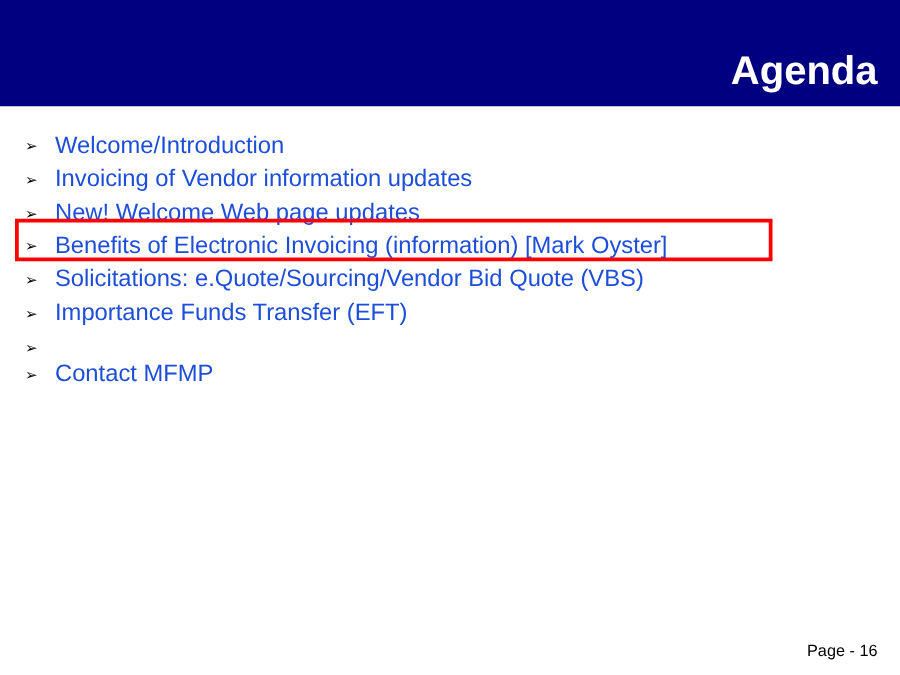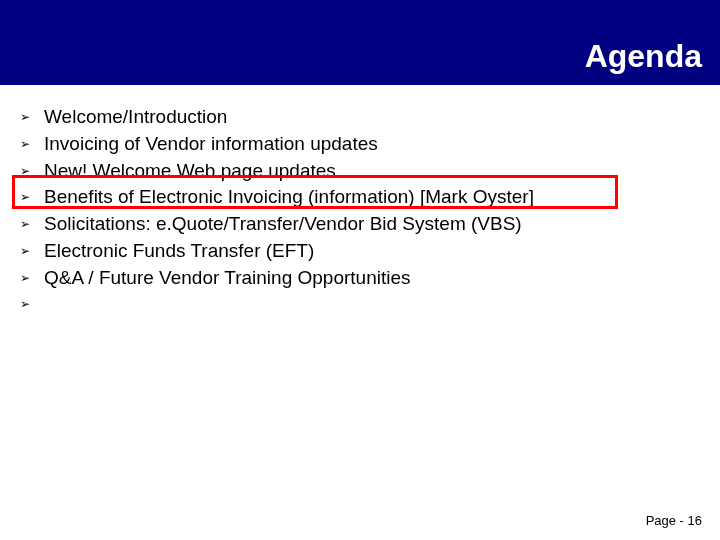--- a/index.html
+++ b/index.html
@@ -47,21 +47,21 @@
     font-family: "Arial", sans-serif;
     font-size: 12px;
     color: #000000;
     margin-right: 10px;
     margin-top: 5px;
     width: 14px;
     text-align: left;
   }
   .item-text {
     font-size: 19px;
-    color: #000000;
+    color: #1d4ed8;
     line-height: 1.25;
   }
   .highlight-box {
     position: absolute;
     border: 3px solid #ff0000;
     left: 12px;
     top: 175px;
     width: 600px;
     height: 28px;
     pointer-events: none;
@@ -95,32 +95,32 @@
     <div class="agenda-item">
       <span class="bullet">➢</span>
       <span class="item-text">New! Welcome Web page updates</span>
     </div>
     <div class="agenda-item">
       <span class="bullet">➢</span>
       <span class="item-text">Benefits of Electronic Invoicing (information) [Mark Oyster]</span>
     </div>
     <div class="agenda-item">
       <span class="bullet">➢</span>
-      <span class="item-text">Solicitations: e.Quote/Transfer/Vendor Bid System (VBS)</span>
+      <span class="item-text">Solicitations: e.Quote/Sourcing/Vendor Bid Quote (VBS)</span>
     </div>
     <div class="agenda-item">
       <span class="bullet">➢</span>
-      <span class="item-text">Electronic Funds Transfer (EFT)</span>
+      <span class="item-text">Importance Funds Transfer (EFT)</span>
     </div>
     <div class="agenda-item">
       <span class="bullet">➢</span>
-      <span class="item-text">Q&amp;A / Future Vendor Training Opportunities</span>
     </div>
     <div class="agenda-item">
       <span class="bullet">➢</span>
+      <span class="item-text">Contact MFMP</span>
     </div>
   </div>
 
   <div class="highlight-box"></div>
 
   <div class="footer">Page - 16</div>
 
 </div>
 
 </body></html>

